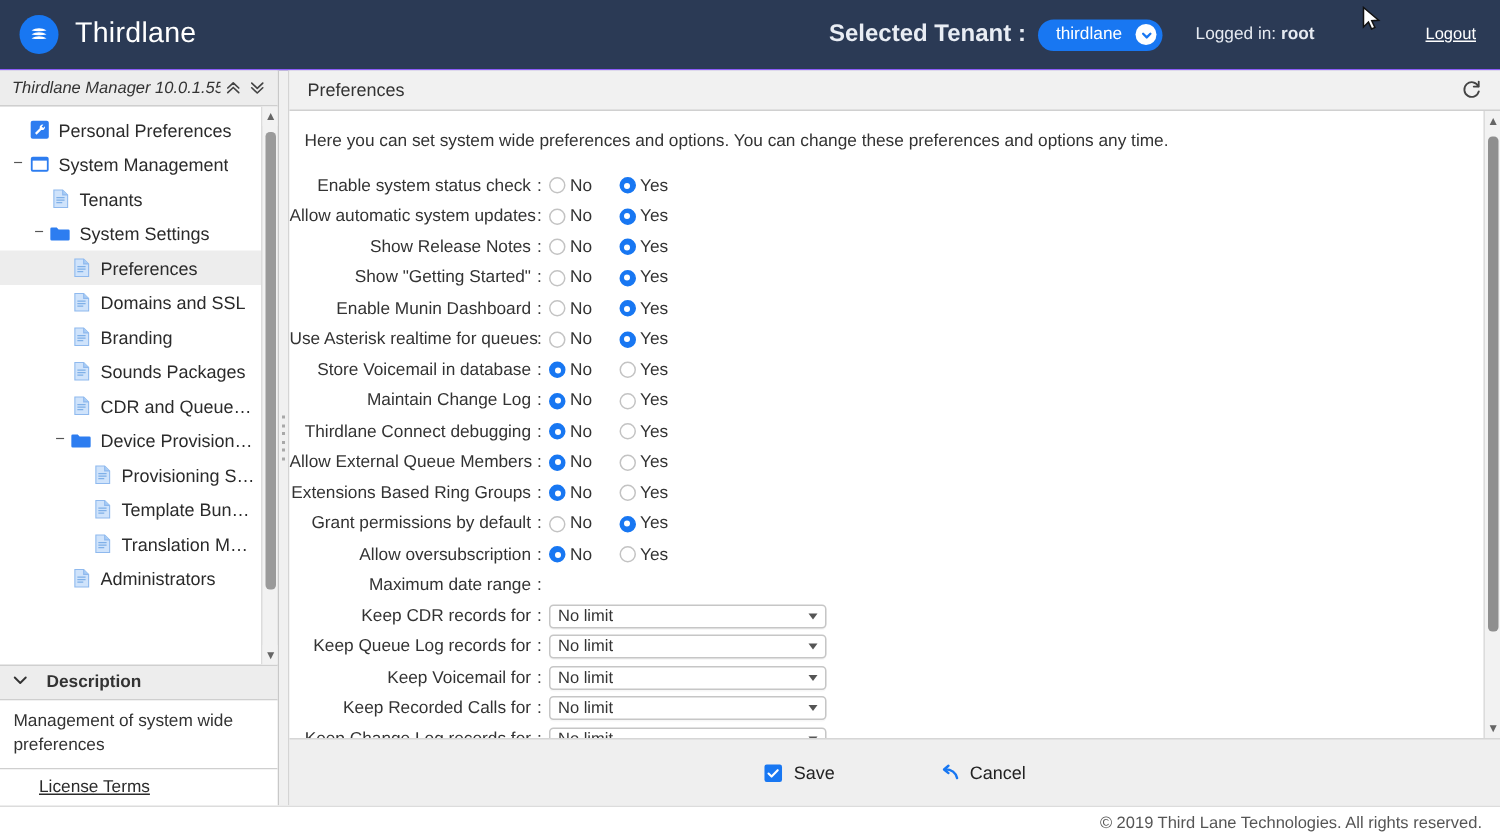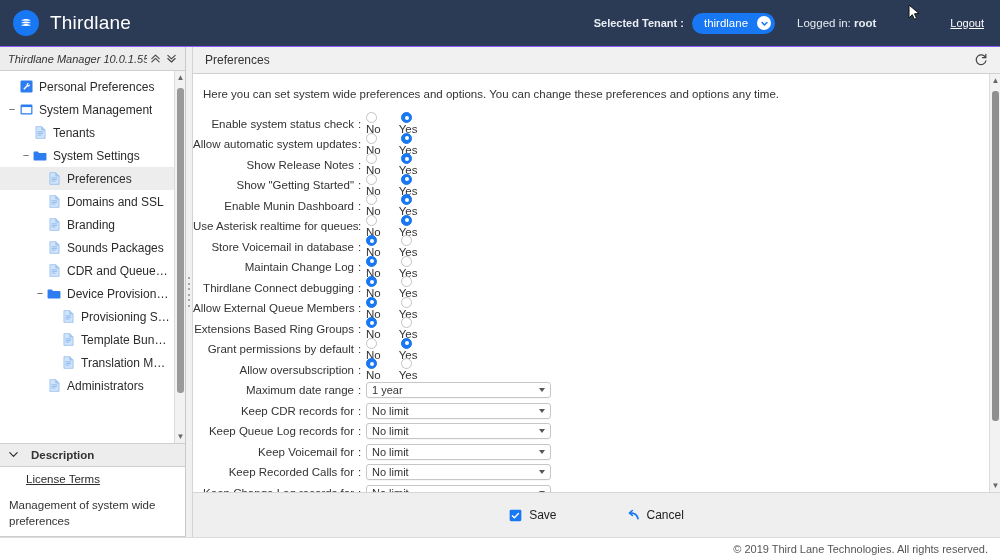--- a/index.html
+++ b/index.html
@@ -25,21 +25,21 @@
   }
   .logo-circle svg { display:block; }
   #brand-name {
     color:#ffffff; font-size:19px; margin-left:11px;
     letter-spacing:0.2px; font-weight:400;
   }
   #header-right {
     margin-left:auto; display:flex; align-items:center;
     padding-right:16px; color:#dfe4ec; font-size:11.5px;
   }
-  #tenant-label { font-weight:bold; color:#e9edf4; margin-right:8px; font-size:11px; }
+  #tenant-label { font-weight:bold; color:#e9edf4; margin-right:8px; font-size:16px; }
   #tenant-select {
     background:#1877f2; border-radius:11px; height:21px;
     display:flex; align-items:center; padding:0 4px 0 12px;
     color:#fff; font-size:11.5px; min-width:78px;
     justify-content:space-between; cursor:pointer;
   }
   #tenant-select .caret {
     width:14px; height:14px; border-radius:50%; background:#fff;
     margin-left:9px; display:flex; align-items:center; justify-content:center;
   }
@@ -158,21 +158,21 @@
     display:flex; align-items:center; height:19px; margin-bottom:1.5px;
   }
   .flabel {
     width:165px; flex:0 0 165px; text-align:right;
     font-size:11.5px; color:#333; padding-right:4px;
     white-space:nowrap;
   }
   .fcolon { width:8px; flex:0 0 8px; font-size:11.5px; color:#333; }
   .fcontrol { display:flex; align-items:center; }
 
-  .radio-opt { display:flex; align-items:center; cursor:pointer; margin-right:18px;flex-direction:column; }
+  .radio-opt { display:flex; align-items:center; cursor:pointer; margin-right:18px; }
   .radio {
     width:11px; height:11px; border-radius:50%;
     border:1px solid #c3c3c3; background:#fff;
     margin-right:3px; flex:0 0 11px;
     display:flex; align-items:center; justify-content:center;
   }
   .radio.on { background:#1877f2; border-color:#1877f2; }
   .radio.on::after {
     content:""; width:4px; height:4px; border-radius:50%; background:#fff;
   }
@@ -445,24 +445,24 @@
   </div>
 
   <div id="desc-header">
     <span class="dchev">
       <svg width="11" height="11" viewBox="0 0 12 12">
         <path d="M2 4L6 8l4-4" stroke="#333" stroke-width="1.4" fill="none" stroke-linecap="round" stroke-linejoin="round"></path>
       </svg>
     </span>
     <span>Description</span>
   </div>
+  <div id="desc-body">Management of system wide preferences</div>
   <div id="license-row">
     <span id="license-link">License Terms</span>
   </div>
-  <div id="desc-body">Management of system wide preferences</div>
 </div>
 
 <div id="splitter">
   <span id="grip">
     <i></i>
       <i></i>
       <i></i>
       <i></i>
       <i></i>
       <i></i>
@@ -665,24 +665,20 @@
                 <span class="radio"></span>
                 <span>Yes</span>
               </label>
             </div>
           </div>
         </div>
       <div id="rows-b">
           <div class="frow">
             <div class="flabel">Maximum date range</div>
             <div class="fcolon">:</div>
-            <div class="sel-box">
-              <span class="sv">1 year</span>
-              <span class="sarrow"></span>
-            </div>
           </div>
           <div class="frow">
             <div class="flabel">Keep CDR records for</div>
             <div class="fcolon">:</div>
             <div class="sel-box">
               <span class="sv">No limit</span>
               <span class="sarrow"></span>
             </div>
           </div>
           <div class="frow">

